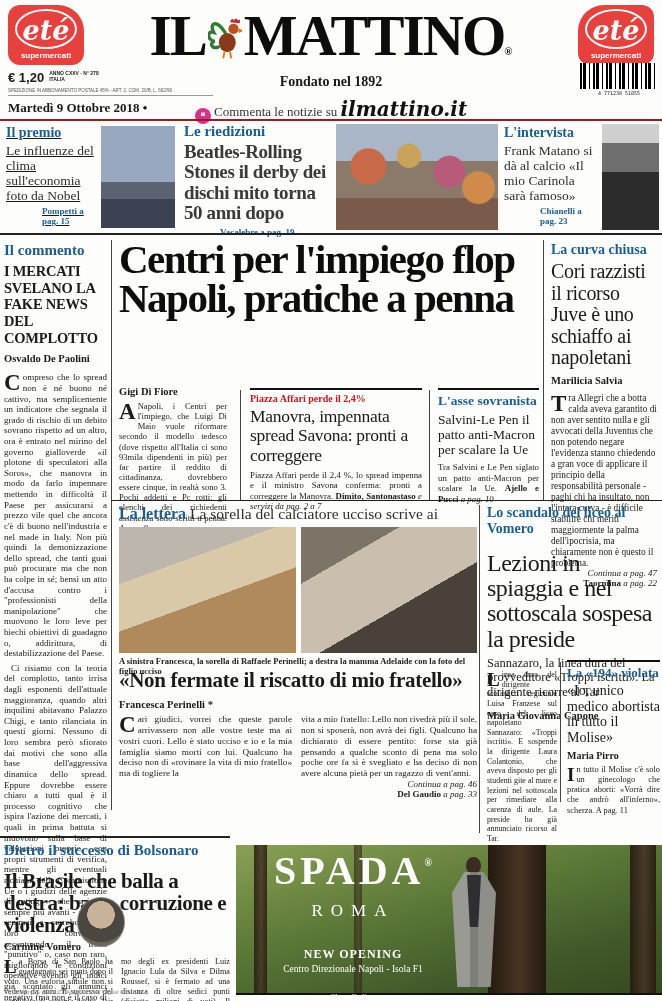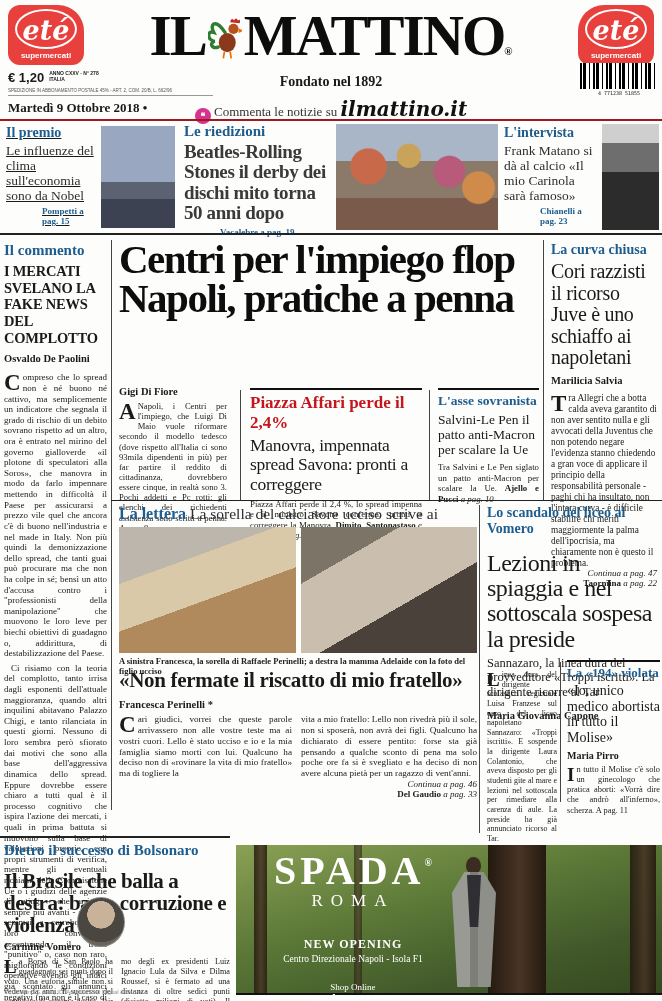--- a/index.html
+++ b/index.html
@@ -102,21 +102,21 @@
   .bols-photo { position:absolute; border-radius:50%;
      background:radial-gradient(circle at 50% 35%, #c9b29a 0 35%, #4a4640 36% 70%, #6b6258 71%); border:1px solid #888; }
   .copyright { font-family:"Liberation Sans", sans-serif; font-size:6px; color:#999; }
 
   
   .ad { background:linear-gradient(165deg,#8aa055 0%,#5d7a38 40%,#41592a 75%,#36491f 100%); border-bottom:2px solid #111; }
   .trunk { position:absolute; top:0; height:100%; background:linear-gradient(90deg,#241a10,#473424 55%,#241a10); }
   .ad-text { position:absolute; color:#fff; text-align:center; }
   .ad-brand { font-size:40px; font-weight:bold; letter-spacing:4px; line-height:1; }
   .ad-brand .reg { font-size:10px; vertical-align:18px; letter-spacing:0; }
-  .ad-city { font-size:17px; letter-spacing:8px; margin-top:0; }
+  .ad-city { font-size:17px; letter-spacing:8px; margin-top:10px; }
   .ad-line1 { font-size:12px; font-weight:bold; letter-spacing:1px; margin-top:26px; }
   .ad-line2 { font-size:9.5px; margin-top:2px; }
   .ad-line3 { font-size:9px; margin-top:18px; }
   .ad-line4 { font-size:12.5px; font-weight:bold; }
   .suit-man { position:absolute; }
   .suit-head { position:absolute; left:14px; top:0; width:15px; height:17px; border-radius:50% 50% 45% 45%; background:#3b2b20; }
   .suit-body { position:absolute; left:0; top:15px; width:44px; height:115px;
      background:linear-gradient(90deg,#9a9a94 0 40%,#7e7e78 40% 60%,#8f8f89 60%);
      clip-path:polygon(28% 0,72% 0,100% 18%,88% 100%,12% 100%,0 18%); }
   .suit-vest { position:absolute; left:15px; top:18px; width:14px; height:52px; background:#2f2f33;
@@ -166,21 +166,21 @@
   <div class="datebar-date">Martedì 9 Ottobre 2018 •</div>
   <div class="comment-strip">
     <span class="bubble">❝</span>
     <span>Commenta le notizie su</span>
     <span class="site">ilmattino.it</span>
   </div>
   <div class="red-rule"></div>
 
   <div class="abs teaser" style="left:6px; top:126px; width:93px;text-decoration:underline;">
     <div class="tk kicker-blue">Il premio</div>
-    <div class="tt">Le influenze del clima sull'economia sono da Nobel</div>
+    <div class="tt">Le influenze del clima sull'economia foto da Nobel</div>
     <div class="tb byline-blue">Pompetti a pag. 15</div>
   </div>
   <div class="photo ph-premio" style="left:101px; top:126px; width:74px; height:102px;"></div>
 
   <div class="abs teaser teaser2" style="left:184px; top:124px; width:148px;">
     <div class="tk kicker-blue">Le riedizioni</div>
     <div class="tt">Beatles-Rolling Stones il derby dei dischi mito torna 50 anni dopo</div>
     <div class="tb byline-blue">Vacalebre a pag. 19</div>
   </div>
   <div class="photo ph-band" style="left:336px; top:124px; width:162px; height:106px;"></div>
@@ -211,21 +211,21 @@
     <p class="small-body jtext" style="margin-top:4px; font-size:8.6px;"><span class="dropcap">A</span><span>Napoli, i Centri per l'impiego, che Luigi Di Maio vuole riformare secondo il modello tedesco (dove rispetto all'Italia ci sono 93mila dipendenti in più) per far partire il reddito di cittadinanza, dovrebbero essere cinque, in realtà sono 3. Pochi addetti e Pc rotti: gli elenchi dei richiedenti assistenza sono scritti a penna.</span>
       <span class="pageref">A pag. 8</span></p>
     <div style="text-align:right; font-size:8.6px;">
       <b>Bussotti</b> <span class="pageref">a pag. 9</span>
     </div>
   </div>
 
   <div class="vrule" style="left:240px; top:390px; height:110px;"></div>
 
   <div class="abs box-toprule" style="left:250px; top:388px; width:172px;">
-    <div class="kicker-red" style="font-size:17px;">Piazza Affari perde il 2,4%</div>
+    <div class="kicker-red" style="font-size:10px;">Piazza Affari perde il 2,4%</div>
     <div class="borsa-title">Manovra, impennata spread Savona: pronti a correggere</div>
     <p class="box-body jtext"><span>Piazza Affari perde il 2,4 %, lo spread impenna e il ministro Savona conferma: pronti a correggere la Manovra.</span>
       <b>Dimito, Santonastaso</b> <i>e servizi</i> <span class="pageref">da pag. 2 a 7</span></p>
   </div>
 
   <div class="vrule" style="left:429px; top:390px; height:110px;"></div>
 
   <div class="abs box-toprule" style="left:438px; top:388px; width:101px;">
     <div class="kicker-blue" style="font-size:13.5px;">L'asse sovranista</div>
     <div class="asse-title">Salvini-Le Pen il patto anti-Macron per scalare la Ue</div>

